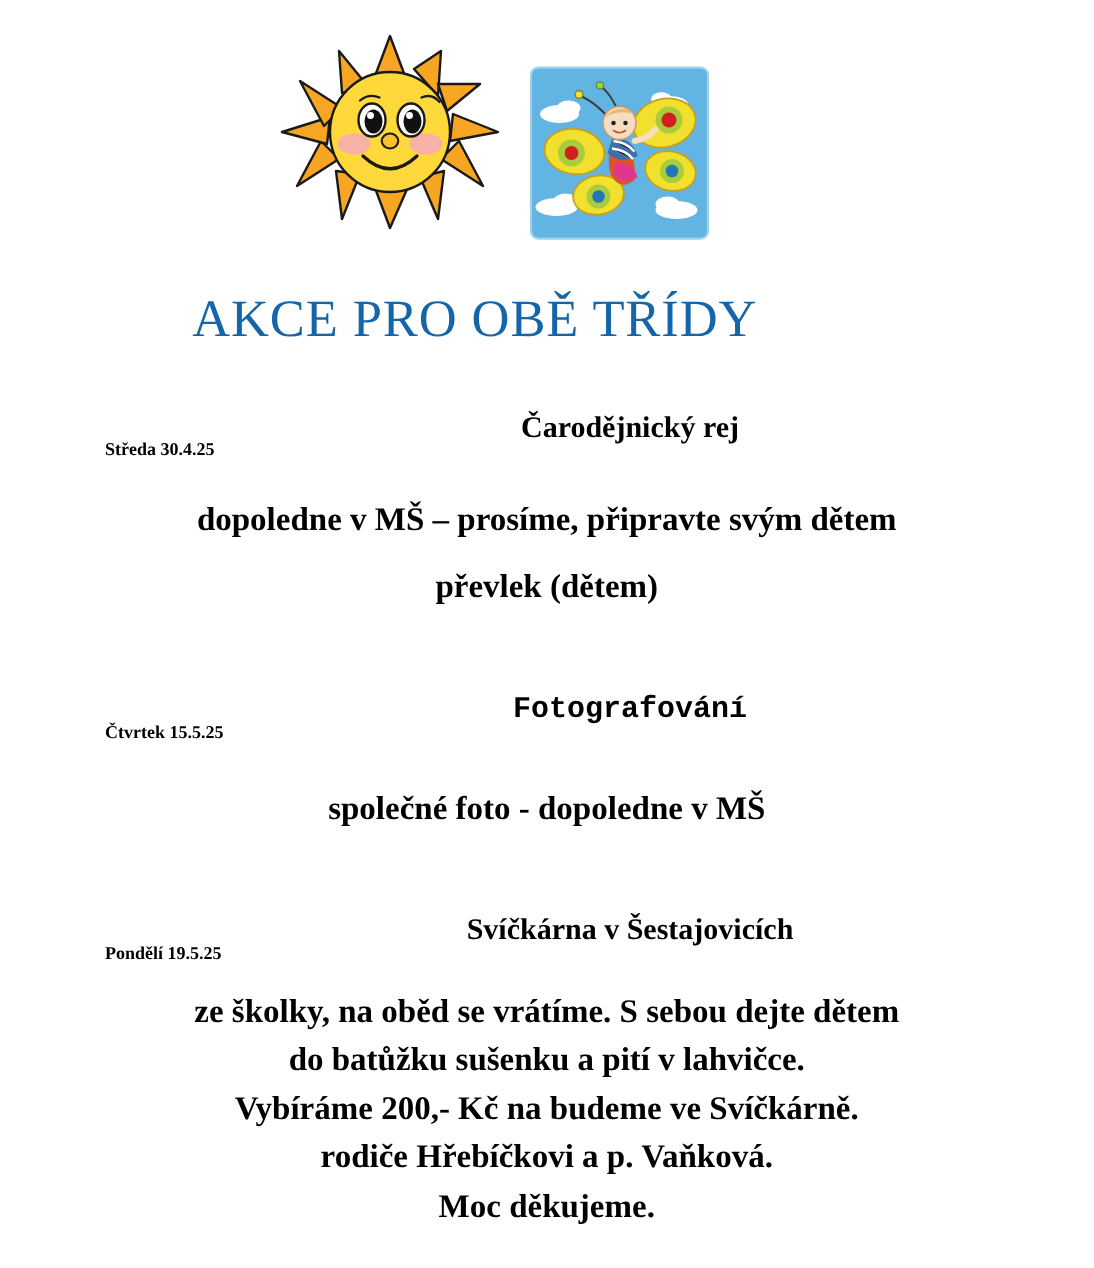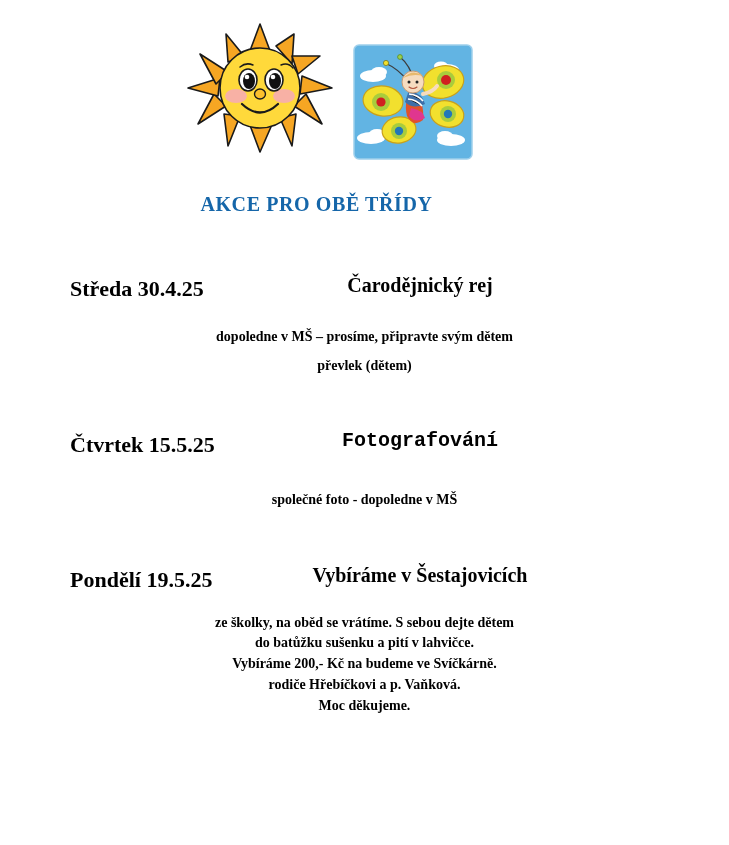--- a/index.html
+++ b/index.html
@@ -45,63 +45,63 @@
   }
   .bfly-wrap svg { display: block; width: 124px; height: 120px; }
 
   
   .page-title {
     position: absolute;
     top: 193px;
     left: 0;
     width: 633px;
     text-align: center;
-    font-size: 20px;
-    font-weight: bold;
+    font-size: 35px;
+    font-weight: normal;
     color: #1566a9;
     letter-spacing: 0.6px;
   }
 
   
   .events {
     position: absolute;
     top: 276px;
     left: 0;
     width: 729px;
   }
   .event { position: relative; }
   .event-head {
     position: relative;
     height: 30px;
   }
   .event-date {
     position: absolute;
     left: 70px;
-    top: 0;
-    font-size: 22px;
+    top: 16px;
+    font-size: 12px;
     font-weight: bold;
     color: #000000;
     white-space: nowrap;
   }
   .event-name {
     position: absolute;
     left: 170px;
     top: -2px;
     width: 500px;
     text-align: center;
     font-size: 20px;
     font-weight: bold;
     color: #000000;
     white-space: nowrap;
   }
   .event-body {
     margin-top: 14px;
     width: 729px;
     text-align: center;
-    font-size: 14px;
+    font-size: 22px;
     font-weight: bold;
     line-height: 1.52;
     color: #000000;
   }
   .event-body .bline { display: block; }
 
   
   .ev-0 { padding-top: 0px; }
   .ev-0 .event-body { margin-top: 17px; line-height: 2.05; }
   .ev-1 { padding-top: 52px; }
@@ -242,21 +242,21 @@
       <div class="event-name">Fotografování</div>
     </div>
     <div class="event-body">
       <span class="bline">společné foto - dopoledne v MŠ</span>
     </div>
   </div>
 
   <div class="event ev-2">
     <div class="event-head">
       <div class="event-date">Pondělí 19.5.25</div>
-      <div class="event-name">Vybíráme v Šestajovicích</div>
+      <div class="event-name">Svíčkárna v Šestajovicích</div>
     </div>
     <div class="event-body">
       <span class="bline">ze školky, na oběd se vrátíme. S sebou dejte dětem</span>
       <span class="bline">do batůžku sušenku a pití v lahvičce.</span>
       <span class="bline">Vybíráme 200,- Kč na budeme ve Svíčkárně.</span>
       <span class="bline">rodiče Hřebíčkovi a p. Vaňková.</span>
       <span class="bline">Moc děkujeme.</span>
     </div>
   </div>
 

